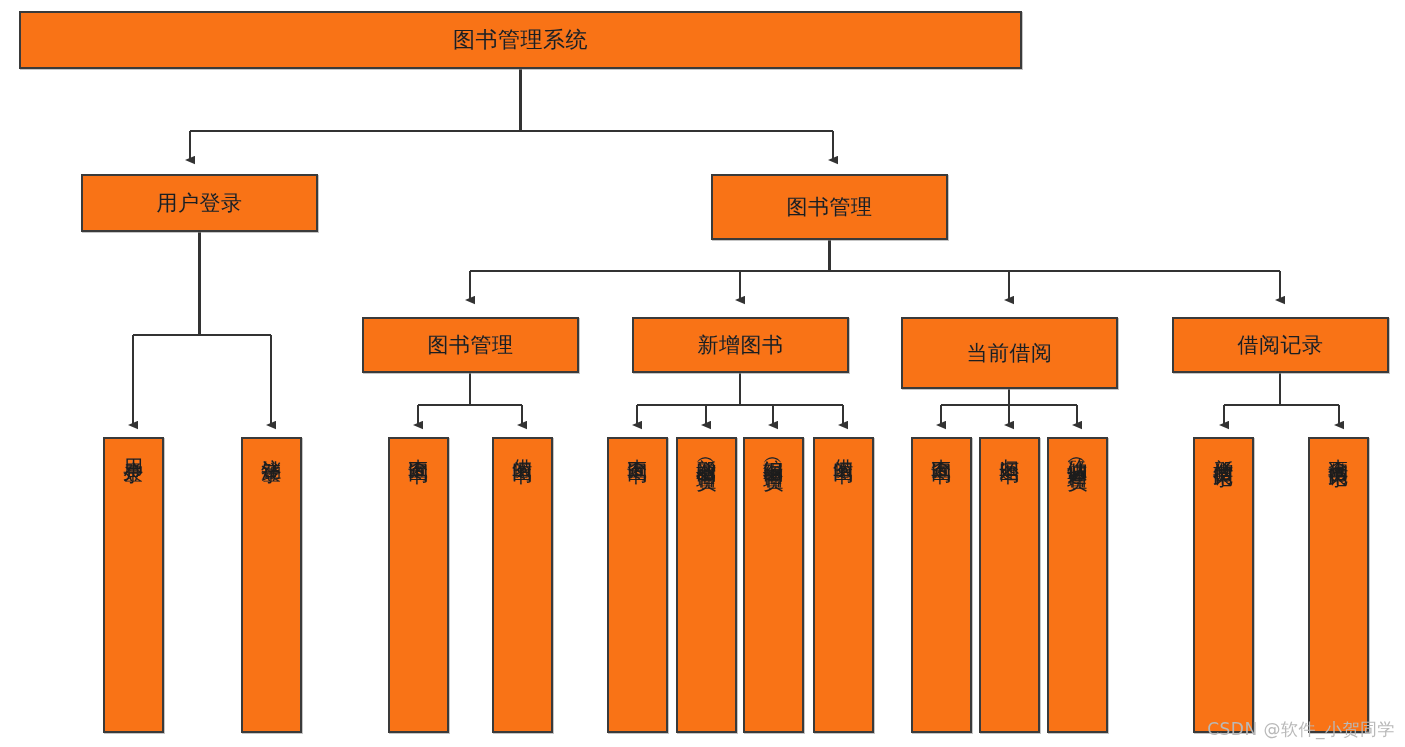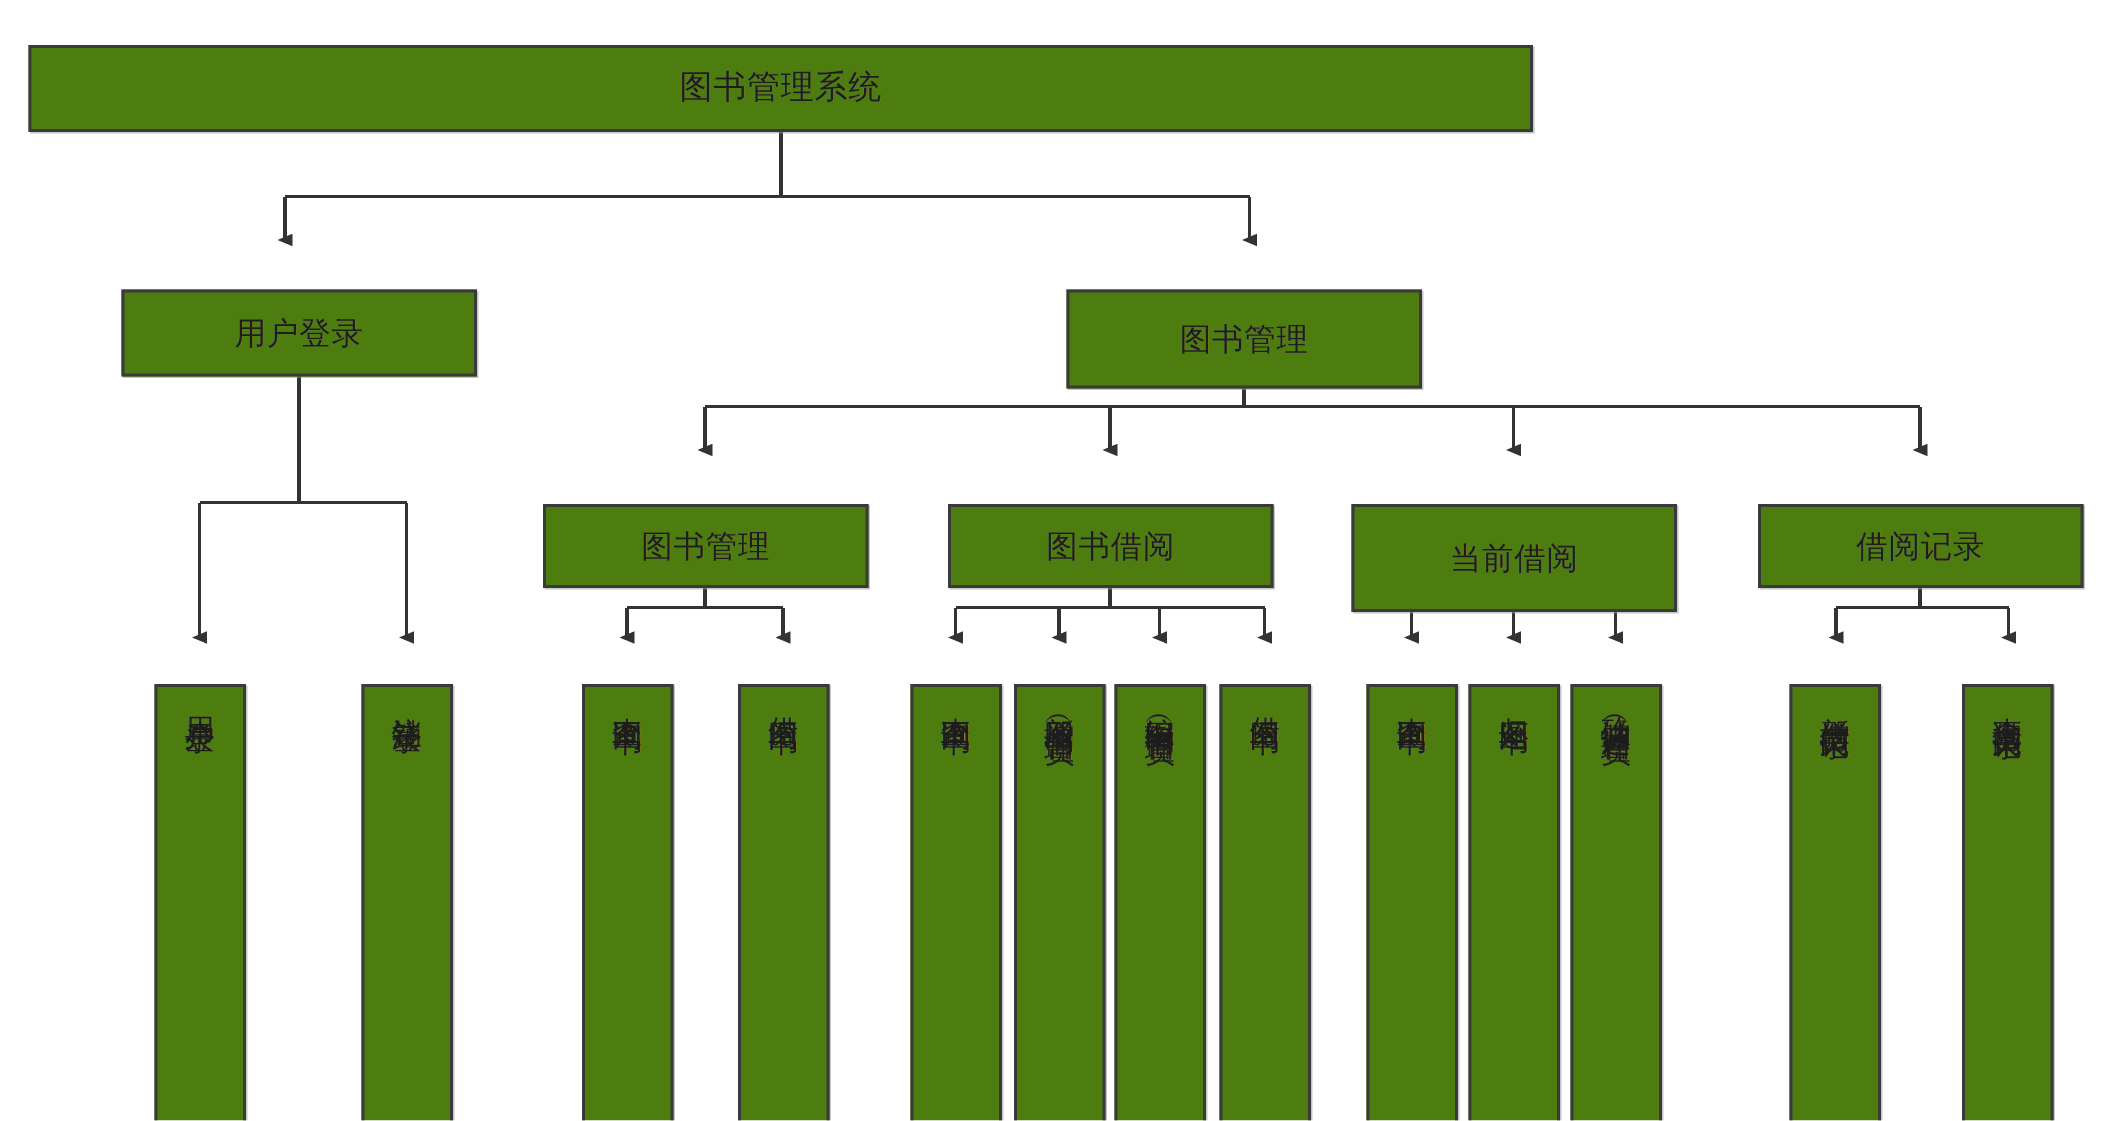--- a/index.html
+++ b/index.html
@@ -21,28 +21,27 @@
   svg.diagram-canvas {
     position: absolute;
     left: 0;
     top: 0;
     width: 1405px;
     height: 747px;
   }
   .node-box {
     position: absolute;
     box-sizing: border-box;
-    background: #4d7c0f;
+    background: #f97316;
     border: 2px solid #3a3a3a;
     box-shadow: 1px 1px 0 rgba(150,150,150,0.55);
     display: flex;
     align-items: center;
     justify-content: center;
     color: #1a1a1a;
-    margin-top: 19px;
   }
   .node-label {
     font-size: 21px;
     line-height: 1.18;
     letter-spacing: 0.5px;
     white-space: nowrap;
     color: #1d1d1d;
     text-shadow: 0.5px 0 0 rgba(220,120,40,0.30), -0.5px 0 0 rgba(70,130,220,0.25);
   }
   .node-root .node-label { font-size: 22px; }
@@ -135,21 +134,21 @@
     <span class="node-label">用户登录</span>
   </div>
   <div class="node-box node-branch" style="left:711px; top:174px; width:237px; height:66px;">
     <span class="node-label">图书管理</span>
   </div>
 
   <div class="node-box node-branch" style="left:362px; top:317px; width:217px; height:56px;">
     <span class="node-label">图书管理</span>
   </div>
   <div class="node-box node-branch" style="left:632px; top:317px; width:217px; height:56px;">
-    <span class="node-label">图书借阅</span>
+    <span class="node-label">新增图书</span>
   </div>
   <div class="node-box node-branch" style="left:901px; top:317px; width:217px; height:72px;">
     <span class="node-label">当前借阅</span>
   </div>
   <div class="node-box node-branch" style="left:1172px; top:317px; width:217px; height:56px;">
     <span class="node-label">借阅记录</span>
   </div>
 
   <div class="node-box node-leaf" style="left:103px; top:437px; width:61px; height:296px;">
     <span class="node-label">用户登录</span>
@@ -188,14 +187,15 @@
     <span class="node-label">确认归还（管理员）</span>
   </div>
 
   <div class="node-box node-leaf" style="left:1193px; top:437px; width:61px; height:296px;">
     <span class="node-label">新增借阅记录</span>
   </div>
   <div class="node-box node-leaf" style="left:1308px; top:437px; width:61px; height:296px;">
     <span class="node-label">查询借阅记录</span>
   </div>
 
+  <div class="watermark">CSDN @软件_小贺同学</div>
 
 </div>
 
 </body></html>

